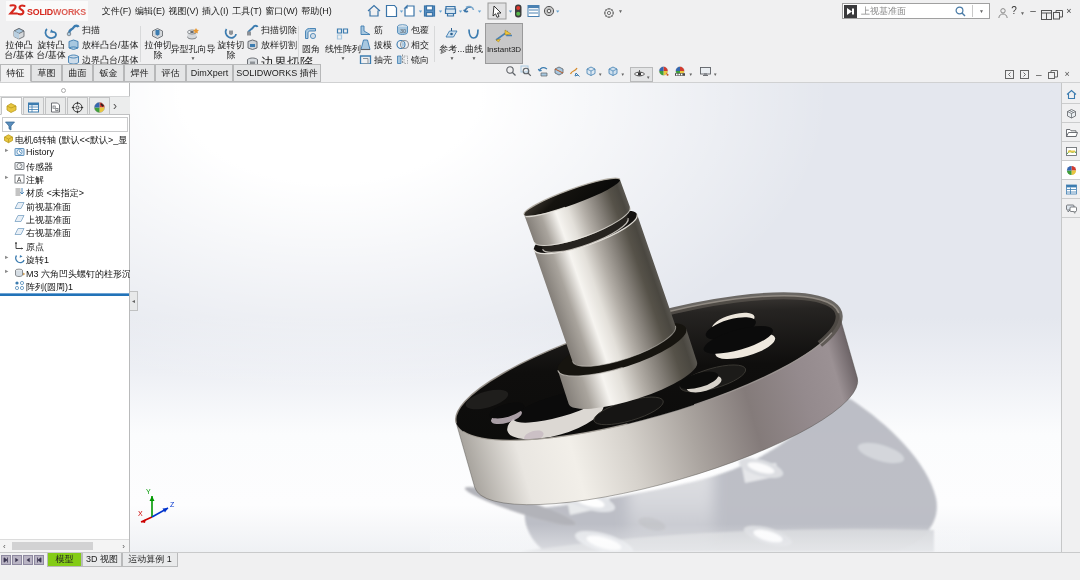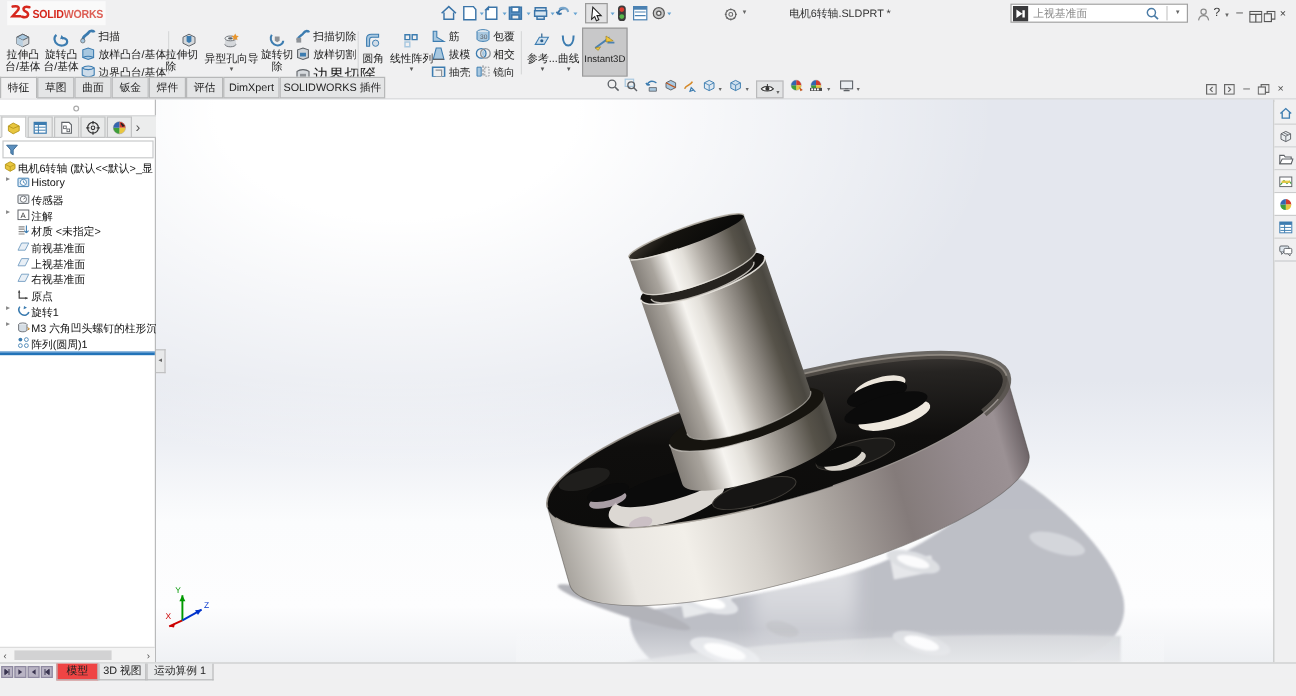--- a/index.html
+++ b/index.html
@@ -28,35 +28,44 @@
 background:
  radial-gradient(500px 300px at 200px 10px, #ffffff 0%, #ffffff 30%, rgba(255,255,255,0) 100%),
  linear-gradient(180deg,#e4e7ee 0%,#e4e7ee 50%,#eef0f5 62%,#fbfcfd 75%,#fdfdfe 90%,#eff1f4 100%);}
 #panel{left:0;top:0;width:130px;height:469px;background:#fff;border-right:1px solid #b9babb;}
 .ptabi{position:absolute;top:14px;width:21px;height:18px;background:#e9eaea;border:1px solid #c2c3c4;text-align:center;padding-top:2px;}
 #rightstrip{left:1061px;top:0;width:19px;height:469px;background:#f0f0f1;border-left:1px solid #c6c7c8;}
 .rcell{position:absolute;left:0px;width:18px;height:19px;border-bottom:1px solid #cbcccd;background:#f0f0f1;}
 
 #bottombar{left:0;top:552px;width:1080px;height:14px;background:#f0f0f1;border-top:1px solid #c9cacb;}
 .btab{position:absolute;top:0px;height:14px;line-height:13px;font-size:9px;color:#222;text-align:center;background:#e9eaeb;border:1px solid #b9babb;border-top:none;}
-.btab.active{background:#ef4444;}
+.btab.active{background:#84cc16;}
 #statusbar{left:0;top:566px;width:1080px;height:14px;background:#f1f1f2;border-top:1px solid #cbcccd;font-size:9px;color:#333;}
 .nvb{width:10px;height:10px;background:#b9b4c4;border:1px solid #8e89a0;margin-right:1px;display:flex;align-items:center;justify-content:center;}
 </style></head>
 <body>
 <div id="app">
   <div class="abs" id="titlebar">
     <div class="abs" id="logo">
 <svg width="82" height="20" viewBox="0 0 82 20">
 <g fill="none" stroke="#d6271d" stroke-width="2.1" stroke-linecap="round">
 <path d="M4.5 4.5 C9 3.5 11 5 8.5 8 L4.5 12.5 L11 12.5"></path>
 <path d="M18.5 5 C13.5 3.5 12 7 15.5 8.7 C19 10.4 17.5 14.5 12.5 13"></path>
 </g>
 <text x="21" y="14" font-family="Liberation Sans" font-size="9.8" font-weight="bold" fill="#d6271d" letter-spacing="-0.2" textLength="59" lengthAdjust="spacingAndGlyphs">SOLID<tspan fill="#dd5e55">WORKS</tspan></text>
 </svg></div>
+    <div class="abs menus">
+      <span>文件(F)</span>
+        <span>编辑(E)</span>
+        <span>视图(V)</span>
+        <span>插入(I)</span>
+      <span>工具(T)</span>
+        <span>窗口(W)</span>
+        <span>帮助(H)</span>
+    </div>
     <div class="abs" id="qat" style="left:362px;top:0;width:240px;height:22px;">
 <svg width="240" height="22" viewBox="0 0 240 22">
 <g stroke="#3a74a8" fill="none" stroke-width="1.2">
  <path d="M6 11 L12 5.5 L18 11 M8 10.5 V16 H16 V10.5"></path>
  <path d="M24.5 5.5 H32.5 L34.5 8 V16.5 H24.5 Z" fill="#fff"></path>
  <path d="M45 6 H52 V16 H43 V8 Z M43 8 L45 6 V8 Z" fill="#fff"></path>
  <rect x="62.5" y="6" width="10" height="10" fill="#5b92c4"></rect>
             <rect x="64.5" y="6" width="6" height="4" fill="#fff"></rect>
             <rect x="64.5" y="12.5" width="6" height="3.5" fill="#eee"></rect>
  <path d="M84 9 V6.5 H93 V9 M83.5 9 H93.5 V13.5 H83.5 Z M85.5 13.5 H91.5 V16 H85.5 Z" fill="#d7e5f0"></path>
@@ -87,21 +96,20 @@
             <circle cx="187" cy="11" r="4.6"></circle>
             <circle cx="187" cy="11" r="1.8" fill="#f0f0f0"></circle>
           </g>
 </svg></div>
     <div class="abs" style="left:603px;top:5px;"><svg width="12" height="12" viewBox="0 0 12 12">
           <circle cx="6" cy="6" r="4.2" fill="none" stroke="#666" stroke-width="1"></circle>
           <circle cx="6" cy="6" r="1.6" fill="none" stroke="#666" stroke-width="0.9"></circle>
           <path d="M6 1 V2.5 M6 9.5 V11 M1 6 H2.5 M9.5 6 H11 M2.5 2.5 L3.5 3.5 M8.5 8.5 L9.5 9.5 M9.5 2.5 L8.5 3.5 M3.5 8.5 L2.5 9.5" stroke="#666" stroke-width="0.9"></path>
         </svg></div>
     <div class="abs" style="left:618px;top:8px;font-size:5px;color:#666">▼</div>
-    <div class="abs" id="doctitle">电机6转轴.SLDPRT *</div>
     <div class="abs" id="searchbox">
 <svg style="position:absolute;left:1px;top:1px" width="13" height="13" viewBox="0 0 13 13">
           <rect width="13" height="13" fill="#3a3a3c"></rect>
           <path d="M3 3 L8 6.5 L3 10 Z M8 3.5 h2 v6 h-2" fill="#fff"></path>
         </svg>
 <span style="margin-left:18px">上视基准面</span>
 <svg style="position:absolute;right:22px;top:1px" width="13" height="13" viewBox="0 0 13 13">
           <circle cx="5.5" cy="5.5" r="3.4" fill="none" stroke="#4a7ba6" stroke-width="1.2"></circle>
           <line x1="8" y1="8" x2="11" y2="11" stroke="#4a7ba6" stroke-width="1.4"></line>
         </svg>
@@ -153,21 +161,21 @@
       <div style="position:absolute;left:66px;top:32px;height:14px;font-size:9px;color:#1a1a1a;white-space:nowrap;"><span style="display:inline-block;vertical-align:middle;width:15px;height:15px;margin-top:-2px"><svg width="15" height="15" viewBox="0 0 15 15">
             <path d="M2.5 10.5 C5 12.5 10 12.5 12.5 10.5 L12.5 4.5 C10 2.5 5 2.5 2.5 4.5 Z" fill="#cddcea" stroke="#3c7cb0" stroke-width="0.9"></path>
             <path d="M2.5 4.5 C5 6.5 10 6.5 12.5 4.5" fill="none" stroke="#3c7cb0" stroke-width="0.9"></path>
           </svg></span><span style="vertical-align:middle;margin-left:1px">边界凸台/基体</span></div>
       <div style="position:absolute;left:140px;top:4px;width:1px;height:36px;background:#d8d9da"></div>
       <div style="position:absolute;left:141.0px;top:3px;width:34px;height:40px;font-size:9px;color:#1a1a1a;">
         <div style="position:absolute;left:9.0px;top:1px;"><svg width="15" height="15" viewBox="0 0 15 15">
             <path d="M2.5 5 L7.5 2.5 L12.5 5 L12.5 10 L7.5 12.5 L2.5 10 Z" fill="#d5d8db" stroke="#5d6166" stroke-width="0.8"></path>
             <path d="M5.5 4 L9.5 4 L9.5 8.5 L7.5 9.8 L5.5 8.5 Z" fill="#3c7cb0"></path>
           </svg></div>
-        <div style="position:absolute;top:16px;left:-3px;width:40px;line-height:9.8px">拉伸切<br>除</div>
+        <div style="position:absolute;top:16px;left:-3px;width:40px;text-align:center;line-height:9.8px">拉伸切<br>除</div>
       </div>
       <div style="position:absolute;left:171.0px;top:3px;width:44px;height:40px;font-size:9px;color:#1a1a1a;">
         <div style="position:absolute;left:14.0px;top:1px;"><svg width="15" height="15" viewBox="0 0 15 15">
             <ellipse cx="7" cy="11" rx="4.5" ry="2" fill="#d5d8db" stroke="#5d6166" stroke-width="0.7"></ellipse>
             <rect x="2.5" y="6" width="9" height="5" fill="#d5d8db"></rect>
             <ellipse cx="7" cy="6" rx="4.5" ry="2" fill="#eef1f3" stroke="#5d6166" stroke-width="0.7"></ellipse>
             <ellipse cx="7" cy="6" rx="2" ry="0.9" fill="#5d6166"></ellipse>
             <path d="M11 2 l1 1.8 l2 0.3 l-1.5 1.4 l0.4 2 l-1.9 -1 l-1.8 1 l0.3 -2 l-1.5 -1.4 l2 -0.3 z" fill="#e8962e"></path>
           </svg></div>
         <div style="position:absolute;top:18px;left:-8px;width:60px;text-align:center;">异型孔向导</div>

